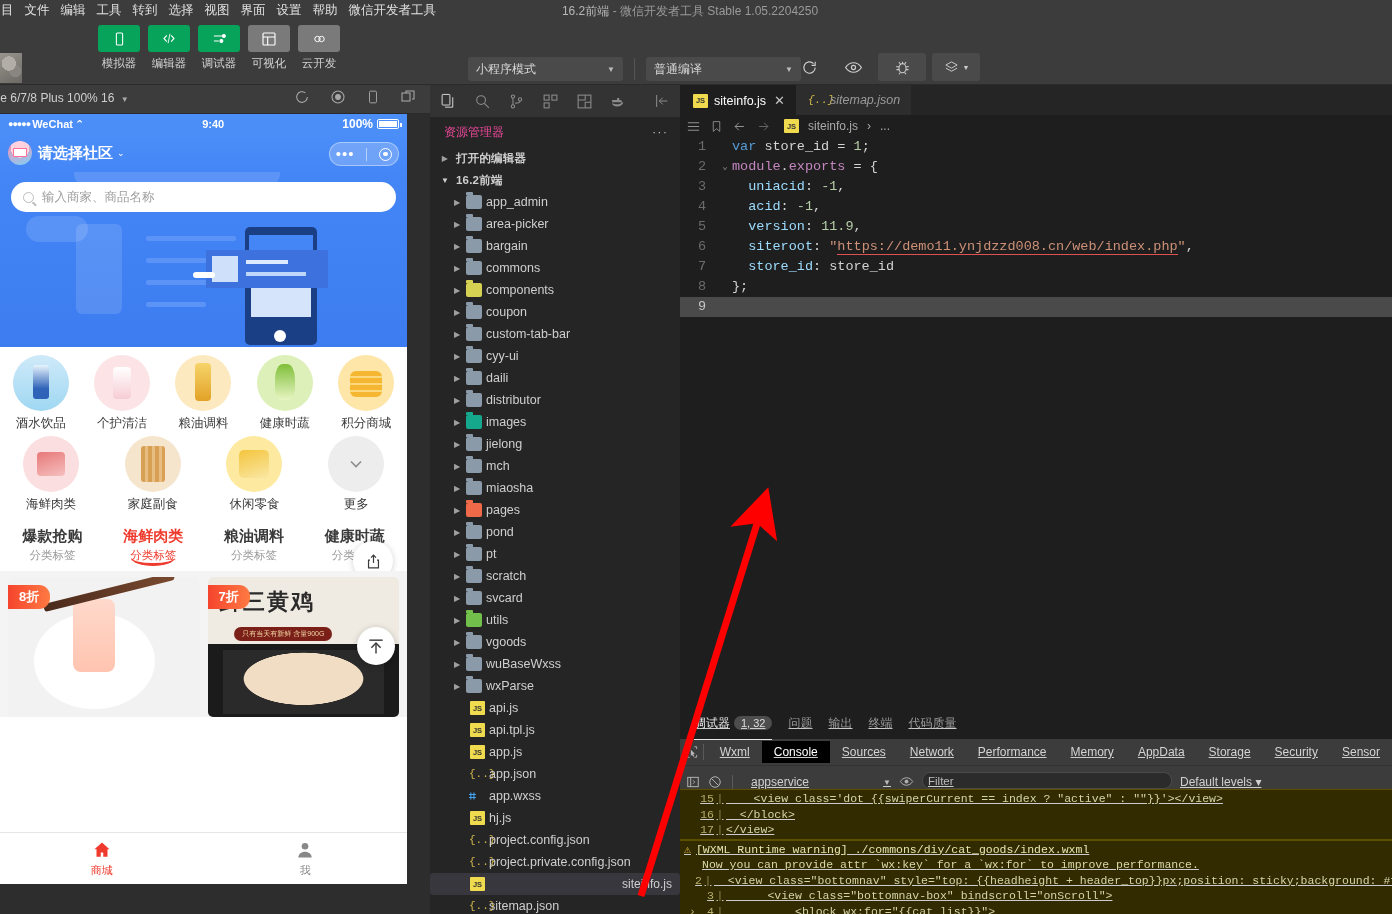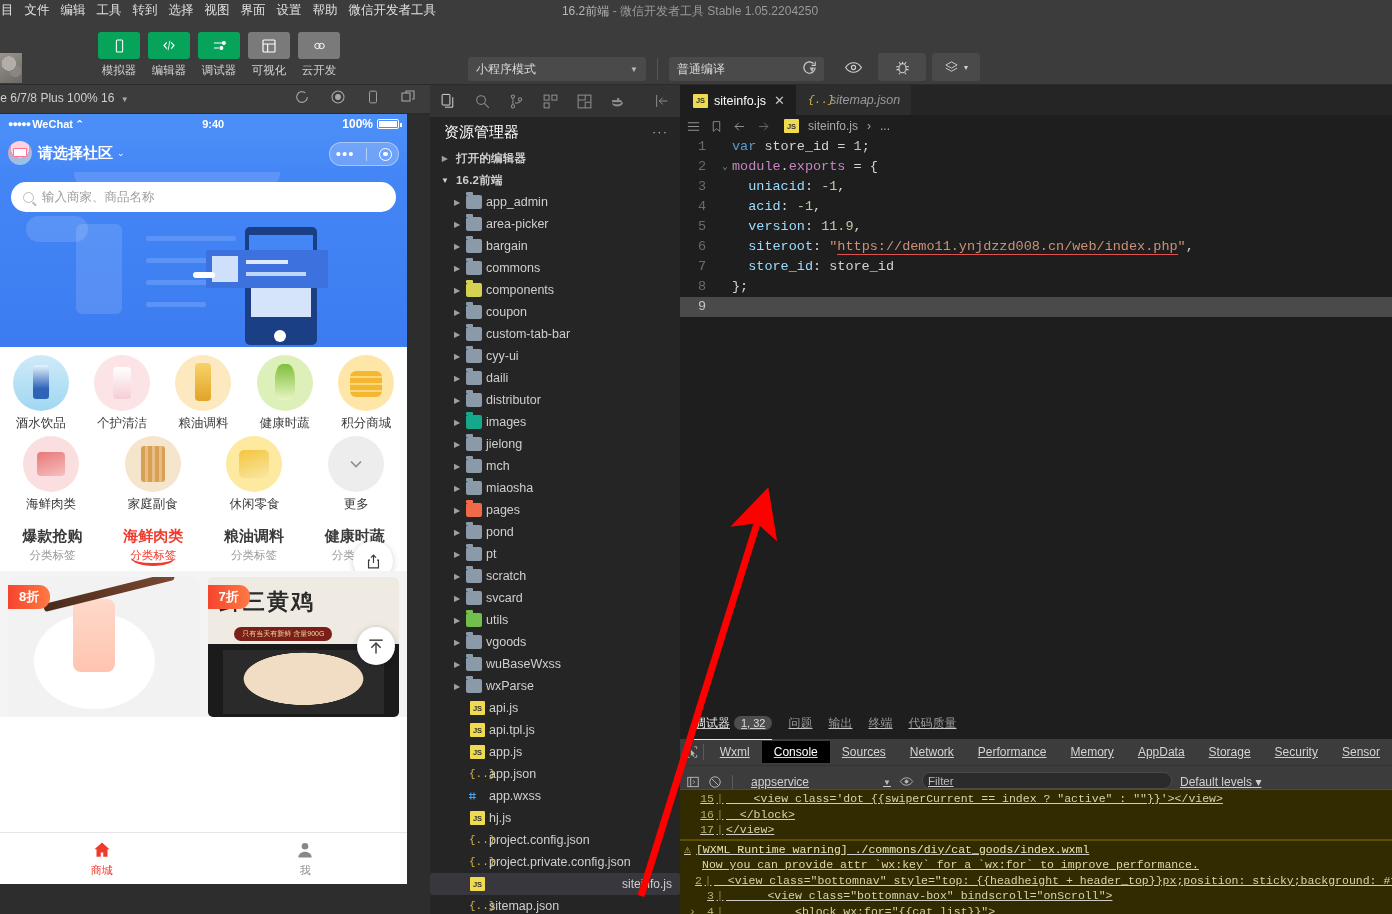--- a/index.html
+++ b/index.html
@@ -34,21 +34,21 @@
   }
   .avatar {
     position: absolute; left: 0; top: 32px; width: 22px; height: 30px;
     background:
       radial-gradient(circle at 40% 35%, #b9b4ad 0 30%, transparent 31%),
       radial-gradient(circle at 70% 60%, #8e8a85 0 25%, transparent 26%),
       linear-gradient(150deg,#9e9a93,#6f6b66);
     opacity: .95;
   }
   .tool-group { position: absolute; top: 4px; display: flex; gap: 8px; }
-  .tool-group.left { left: 98px; margin-top: 7px; }
+  .tool-group.left { left: 98px; }
   .tbtn { width: 42px; text-align: center; cursor: pointer; }
   .tbtn .box {
     width: 42px; height: 27px; border-radius: 3px;
     display: flex; align-items: center; justify-content: center;
     color: #fff;
   }
   .tbtn.green .box { background: #07a35a; }
   .tbtn.grey .box { background: #7a7a7a; }
   .tbtn .lbl { font-size: 11.5px; color: #d4d4d4; margin-top: 4px; white-space: nowrap; }
   .tbtn svg { display:block; }
@@ -226,21 +226,21 @@
   .tab .tl { font-size: 11px; margin-top: 2px; color:#8a8a8a; }
   .tab.on .tl { color:#ef3b2d; }
 
   
   .explorer { position:absolute; left:430px; top:85px; width:250px; height:829px; background:#252526; }
   .exp-icons { height:32px; background:#333333; display:flex; align-items:center; padding:0 6px; gap:10px; }
   .exp-icons .ei { width:26px; height:26px; display:flex;align-items:center;justify-content:center; cursor:pointer; color:#8c8c8c; }
   .exp-icons .ei.act { color:#d7d7d7; }
   .exp-icons .spacer { flex:1; }
   .exp-title { height:30px; display:flex; align-items:center; justify-content:space-between; padding: 0 12px 0 14px; }
-  .exp-title .tx { font-size:15px; color:#ffffff; }
+  .exp-title .tx { font-size:12px; color:#ec4899; }
   .exp-title .dots { color:#b5b5b5; letter-spacing:1px; cursor:pointer; font-size: 13px; line-height:0; }
   .tree { font-size: 12.5px; }
   .trow { height:22px; display:flex; align-items:center; padding-left: 8px; color:#cfcfcf; cursor:pointer; white-space:nowrap; }
   .trow.sel { background:#37373d; }
   .trow .arr { width:14px; color:#a0a0a0; font-size: 8px; flex:0 0 auto; text-align:center; }
   .trow .arr.down { color:#cfcfcf; }
   .trow .nm { margin-left: 4px; }
   .trow.root { font-weight: bold; font-size: 11.5px; letter-spacing:.2px; }
   .trow.lvl1 { padding-left: 8px; }
   .trow.lvl2 { padding-left: 20px; }
@@ -383,21 +383,21 @@
             <svg width="19" height="14" viewBox="0 0 24 24" fill="none" stroke="#fff" stroke-width="1.7">
               <circle cx="8.5" cy="12" r="4.6"></circle>
               <circle cx="15.5" cy="12" r="4.6"></circle>
             </svg>
           </div>
           <div class="lbl">云开发</div>
         </div>
       </div>
 
     <div class="selects">
-      <div class="sel" style="width:178px">
+      <div class="sel" style="width:155px">
         <span>小程序模式</span>
         <span class="caret">▼</span>
       </div>
       <div class="sel-sep"></div>
       <div class="sel" style="width:155px">
         <span>普通编译</span>
         <span class="caret">▼</span>
       </div>
     </div>
 

